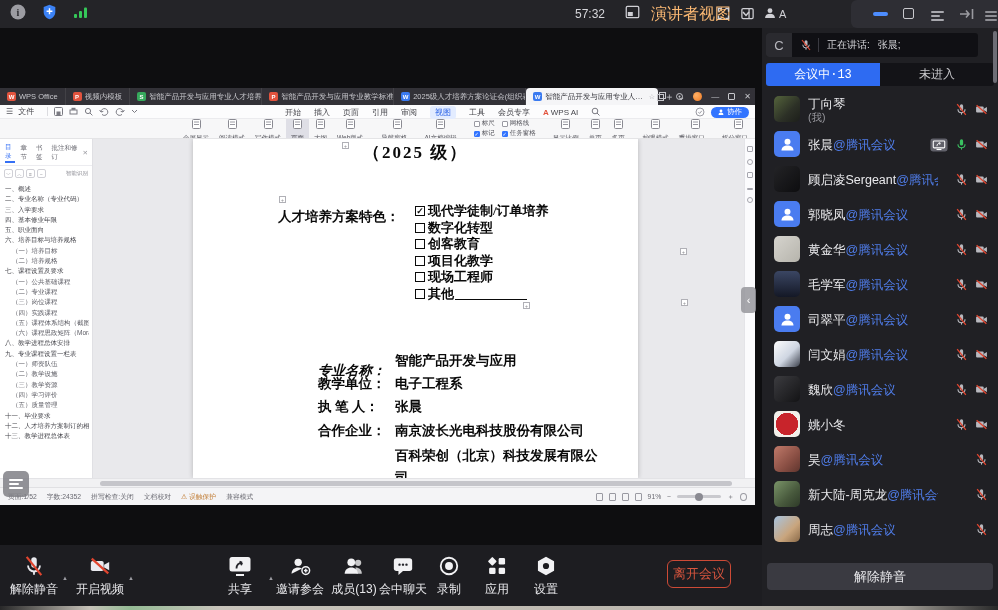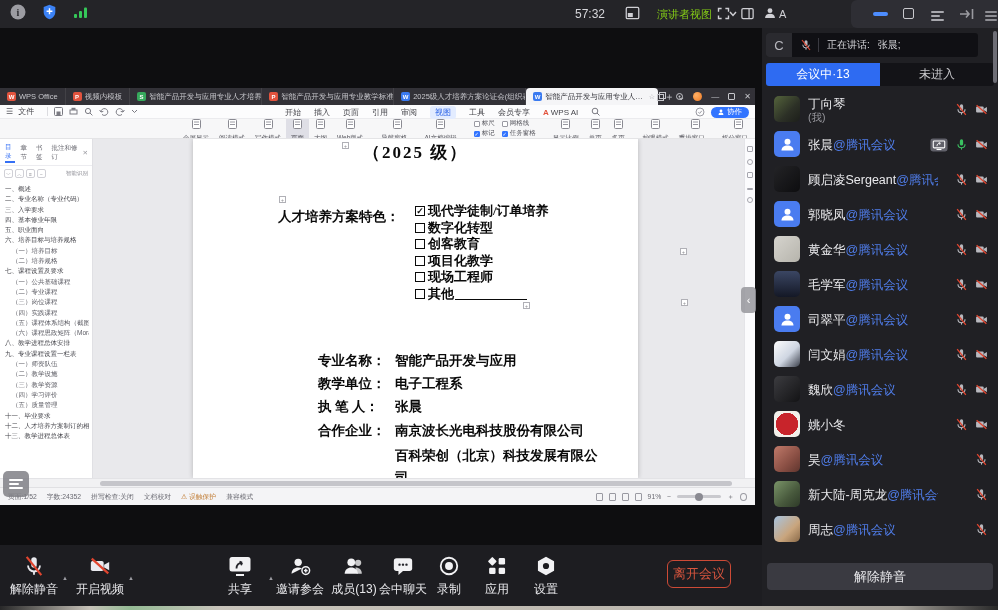--- a/index.html
+++ b/index.html
@@ -4,39 +4,39 @@
 <style>
   * { margin:0; padding:0; box-sizing:border-box; }
   html,body { background:#000; }
   body { font-family:"Liberation Sans", sans-serif; }
   #app { position:relative; width:998px; height:610px; background:#0e0e10; overflow:hidden; }
 
   
   #topbar { position:absolute; left:0; top:0; width:998px; height:28px; background:#242428; }
   .tb-left { position:absolute; left:10px; top:0; height:28px; display:flex; align-items:center; gap:16px; }
   #timer { position:absolute; left:575px; top:7px; color:#d6d6da; font-size:12px; }
-  #viewmode { position:absolute; left:625px; top:4px; height:20px; display:flex; align-items:center; gap:17px; color:#84cc16; font-size:11px; cursor:default; }
+  #viewmode { position:absolute; left:625px; top:4px; height:20px; display:flex; align-items:center; gap:11px; color:#fdba74; font-size:16px; cursor:default; }
   .tb-ic-abs { position:absolute; top:6px; }
   #mini-panel { position:absolute; left:851px; top:0; width:147px; height:28px; background:#2e2e34; border-radius:6px 0 0 6px; }
   .mp-dash { position:absolute; left:22px; top:12px; width:15px; height:4px; background:#4d8dff; border-radius:2px; }
   .mp-square { position:absolute; left:52px; top:8px; width:11px; height:11px; border:1.6px solid #c9c9ce; border-radius:2px; }
   .mp-lines span, .far-lines span { display:block; height:2px; background:#a8a8ae; margin:2px 0; border-radius:1px; }
   .mp-lines { position:absolute; left:80px; top:9px; width:13px; }
   .far-lines { position:absolute; left:134px; top:9px; width:12px; }
   .far-lines span { background:#8e8e94; }
 
   
   #sidebar { position:absolute; left:762px; top:28px; width:236px; height:582px; background:#202024; }
   #speaker-box { position:absolute; left:4px; top:5px; width:212px; height:24px; background:#101014; border-radius:3px; display:flex; align-items:center; overflow:hidden; }
   #speaker-avatar { width:26px; height:24px; background:#2a2a2f; color:#b9b9bf; font-size:13px; display:flex; align-items:center; justify-content:center; flex:0 0 auto; }
   #speaker-mic { margin:0 6px 0 8px; display:flex; }
   #speaker-div { width:1px; height:14px; background:#3a3a41; margin-right:8px; }
   #speaker-box .sp-label, #speaker-box .sp-name { color:#d8d8dc; font-size:10px; white-space:nowrap; }
   #speaker-box .sp-name { margin-left:8px; }
-  #member-tabs { position:absolute; left:4px; top:35px; width:228px; height:23px; display:flex; border-radius:3px; overflow:hidden; }
+  #member-tabs { position:absolute; left:4px; top:35px; width:228px; height:23px; display:flex; border-radius:3px; overflow:hidden;font-family:Liberation Mono, monospace; }
   .mtab { flex:1; display:flex; align-items:center; justify-content:center; font-size:12px; }
   .mtab.active { background:#2e6bf2; color:#fff; }
   .mtab.idle { background:#131317; color:#cacace; }
   #member-list { position:absolute; left:0; top:64px; width:236px; height:455px; }
   .p-row { position:relative; height:35px; }
   .p-avatar { position:absolute; left:12px; top:4px; width:26px; height:26px; border-radius:5px; overflow:hidden; display:flex; align-items:center; justify-content:center; }
   .p-name { position:absolute; left:46px; top:0; height:35px; display:flex; flex-direction:column; justify-content:center; max-width:130px; overflow:hidden; }
   .p-name .nmline { white-space:nowrap; font-size:12.5px; line-height:14px; }
   .p-name .nm { color:#e9e9ec; }
   .p-name .at { color:#4f7ce8; }
@@ -505,21 +505,21 @@
                 <span class="cb"></span>
                 <span>现场工程师</span>
               </div>
               <div class="feat">
                 <span class="cb"></span>
                 <span>其他</span>
                 <span class="ul"></span>
               </div>
             </div>
           <div id="info-rows">
-              <div class="inf-label" style="top: 213px;">专业名称：</div>
+              <div class="inf-label" style="top: 223px; font-style: italic;">专业名称：</div>
               <div class="inf-value" style="top: 213px;">智能产品开发与应用</div>
               <div class="inf-label" style="top: 236px;">教学单位：</div>
               <div class="inf-value" style="top: 236px;">电子工程系</div>
               <div class="inf-label" style="top: 259px;">执 笔 人：</div>
               <div class="inf-value" style="top: 259px;">张晨</div>
               <div class="inf-label" style="top: 283px;">合作企业：</div>
               <div class="inf-value" style="top: 283px;">南京波长光电科技股份有限公司</div>
               <div class="inf-value" style="top: 308px;">百科荣创（北京）科技发展有限公</div>
               <div class="inf-value" style="top: 330px;">司</div>
             </div>

